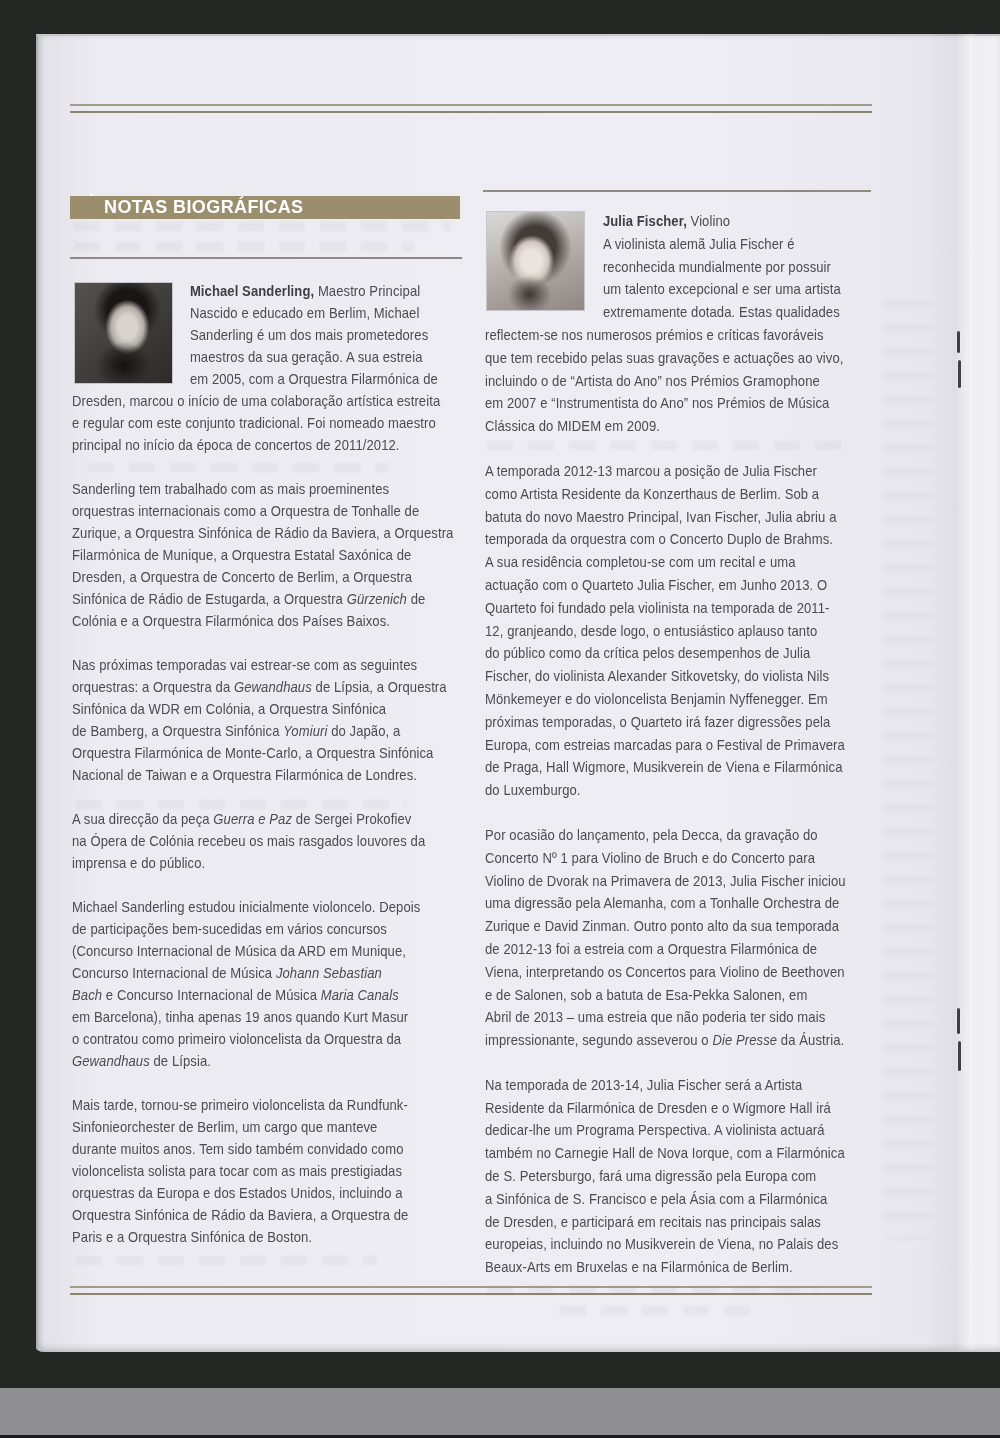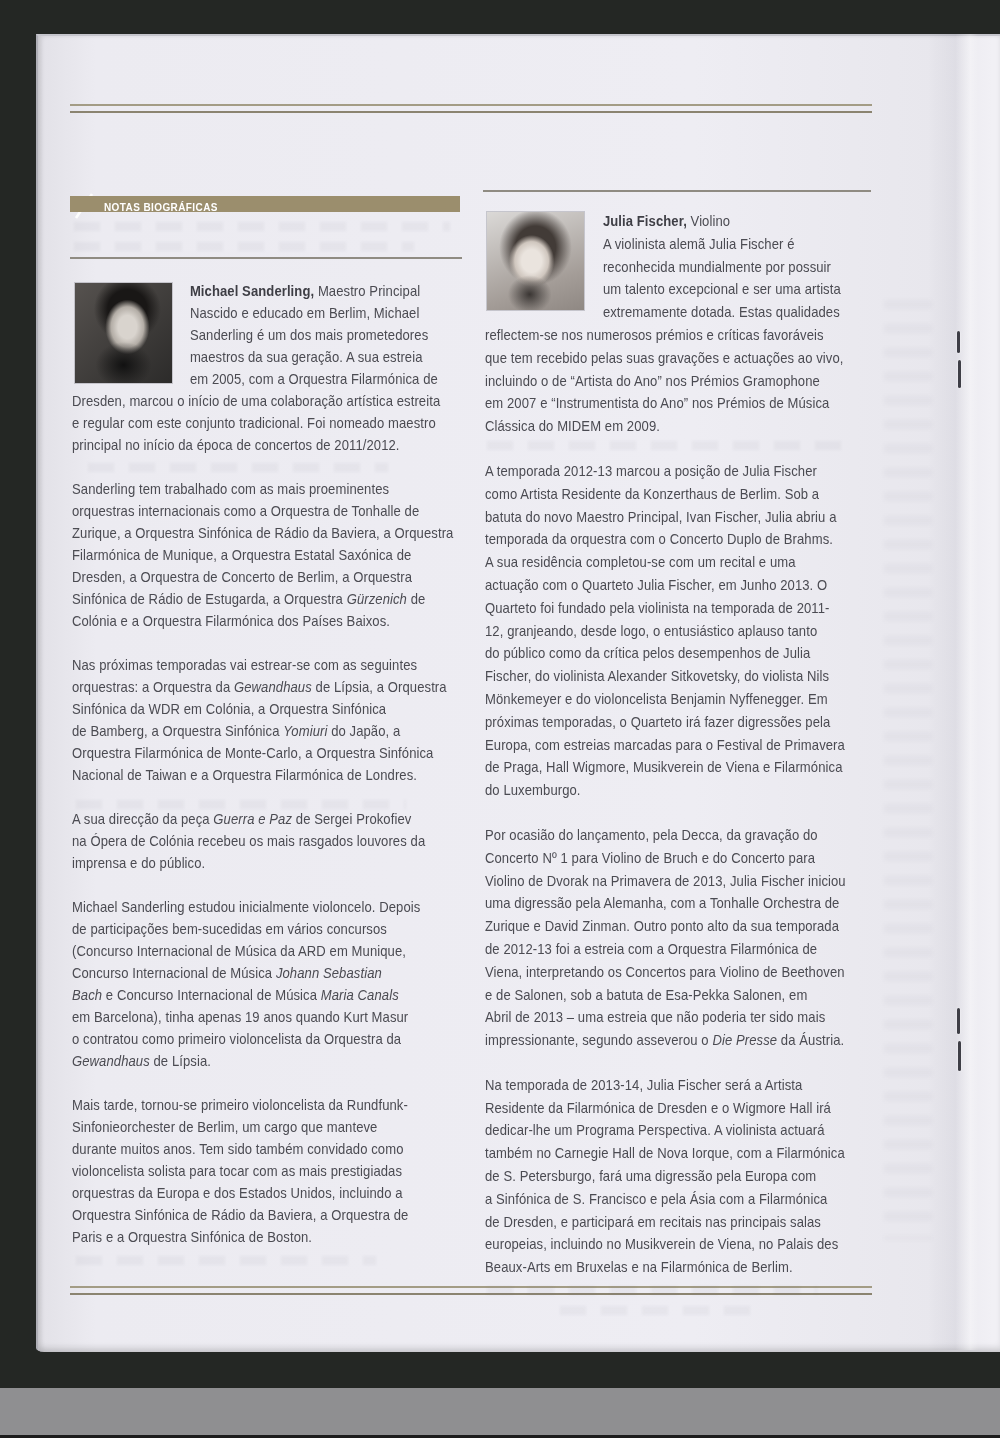--- a/index.html
+++ b/index.html
@@ -26,23 +26,23 @@
   
   .rule2{
     position:absolute;left:70px;width:802px;height:5px;
     border-top:2px solid #a39c85;border-bottom:2px solid #8b8470;
   }
   .rule2.top{top:104px;}
   .rule2.bottom{top:1286px;}
 
   
   .section-bar{
-    position:absolute;left:70px;top:196px;width:390px;height:16px;
+    position:absolute;left:70px;top:196px;width:390px;height:23px;
     background:#9b8e6d;color:#ffffff;
-    font-size:10px;font-weight:bold;letter-spacing:.4px;line-height:23px;
+    font-size:18px;font-weight:bold;letter-spacing:.4px;line-height:23px;
     padding-left:34px;box-sizing:border-box;
   }
   .slash-svg{position:absolute;left:72px;top:191px;overflow:visible;}
 
   
   .col-rule{position:absolute;height:2px;background:#8f8b82;}
   .col-rule.left{left:70px;top:257px;width:392px;}
   .col-rule.right{left:483px;top:190px;width:388px;}
 
   

